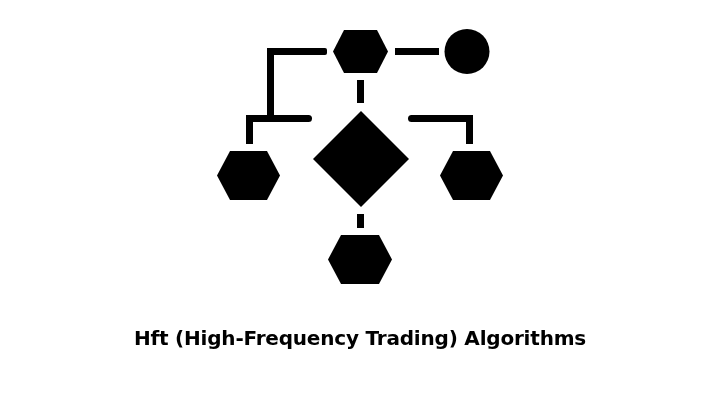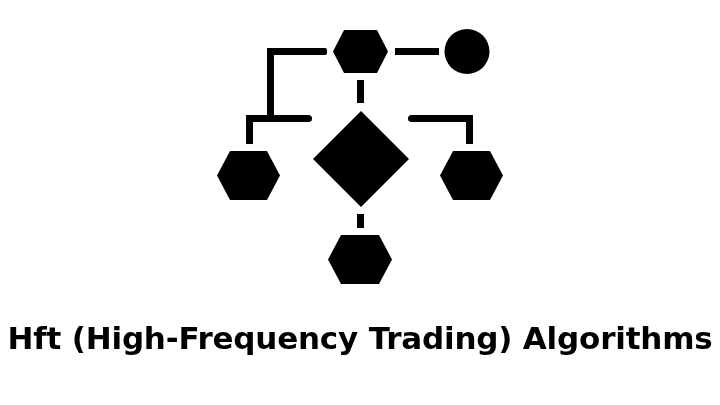--- a/index.html
+++ b/index.html
@@ -13,21 +13,21 @@
     .icon-wrap {
       position: absolute; left: 0; top: 0;
       width: 720px; height: 300px;
     }
     .caption {
       position: absolute;
       left: 0; top: 320px;
       width: 720px;
       text-align: center;
       font-weight: bold;
-      font-size: 31px;
+      font-size: 20px;
       line-height: 36px;
       color: #000000;
       letter-spacing: -0.2px;
     }
   </style>
 </head>
 <body>
 
 <div class="icon-wrap">
   <svg width="720" height="300" viewBox="0 0 720 300" xmlns="http://www.w3.org/2000/svg">

